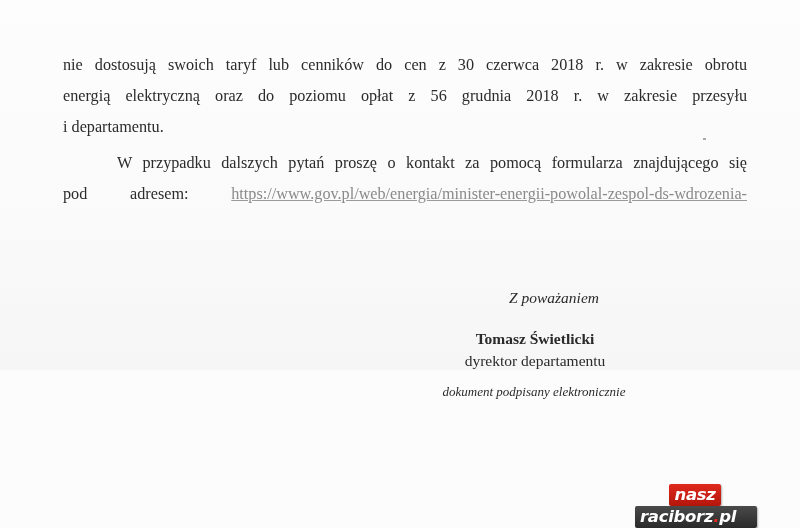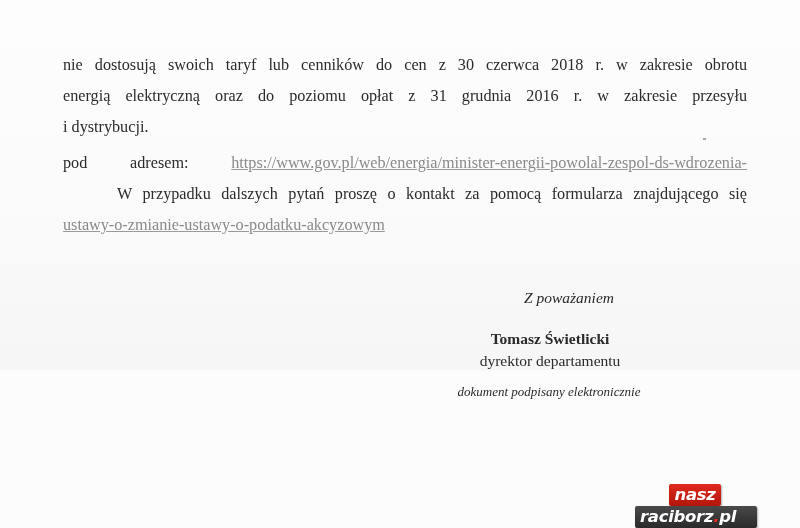--- a/index.html
+++ b/index.html
@@ -45,21 +45,20 @@
       color: #8a8a8a;
       text-decoration: underline;
       text-decoration-color: #9a9a9a;
     }
     .closing {
       position: absolute;
       left: 400px;
       width: 312px;
       text-align: center;
       color: #2a2a2a;
-      margin-left: 15px;
     }
     #regards {
       top: 289px;
       left: 454px;
       width: 200px;
       font-style: italic;
       font-size: 15.5px;
     }
     #signer-name {
       top: 330px;
@@ -128,30 +127,29 @@
     }
     .wm-dot { color: #e0291c; }
   </style>
 </head>
 <body>
 
 <div class="page">
 
   <div class="para" id="p1">
     <span class="line">nie dostosują swoich taryf lub cenników do cen z 30 czerwca 2018 r. w zakresie obrotu</span>
-    <span class="line">energią elektryczną oraz do poziomu opłat z 31 grudnia 2016 r. w zakresie przesyłu</span>
-    <span class="line last">i dystrybucji.</span>
+    <span class="line">energią elektryczną oraz do poziomu opłat z 56 grudnia 2018 r. w zakresie przesyłu</span>
+    <span class="line last">i departamentu.</span>
   </div>
 
   <div class="speck"></div>
 
   <div class="para" id="p2">
+    <span class="line indent">W przypadku dalszych pytań proszę o kontakt za pomocą formularza znajdującego się</span>
     <span class="line"><span>pod adresem: </span><span class="link">https://www.gov.pl/web/energia/minister-energii-powolal-zespol-ds-wdrozenia-</span></span>
-    <span class="line indent">W przypadku dalszych pytań proszę o kontakt za pomocą formularza znajdującego się</span>
-    <span class="line last"><span class="link">ustawy-o-zmianie-ustawy-o-podatku-akcyzowym</span></span>
   </div>
 
   <div class="closing" id="regards">Z poważaniem</div>
   <div class="closing" id="signer-title">dyrektor departamentu</div>
   <div class="closing" id="signer-name">Tomasz Świetlicki</div>
   <div class="closing" id="sig-note">dokument podpisany elektronicznie</div>
 
   <div class="watermark">
     <span class="wm-red">nasz</span>
     <span class="wm-dark"><span>raciborz</span><span class="wm-dot">.</span><span>pl</span></span>

